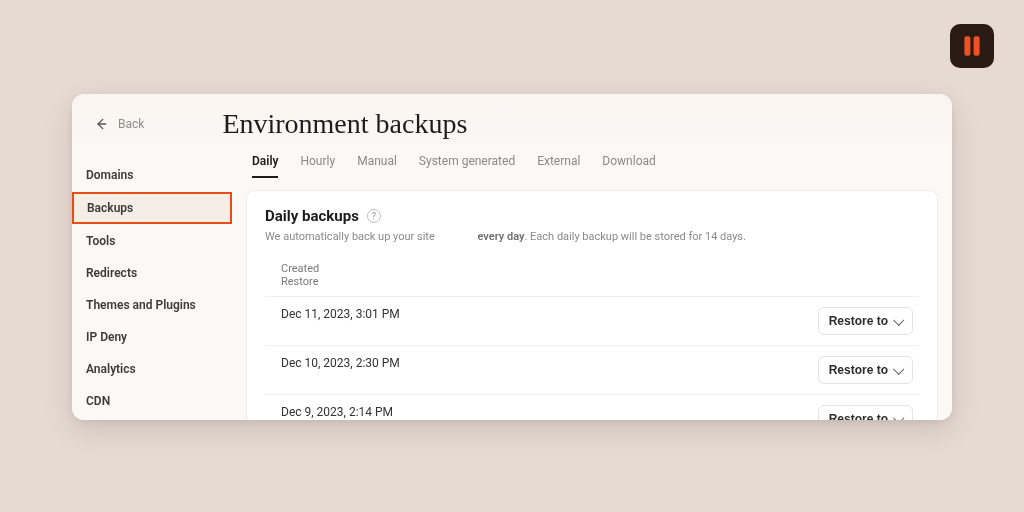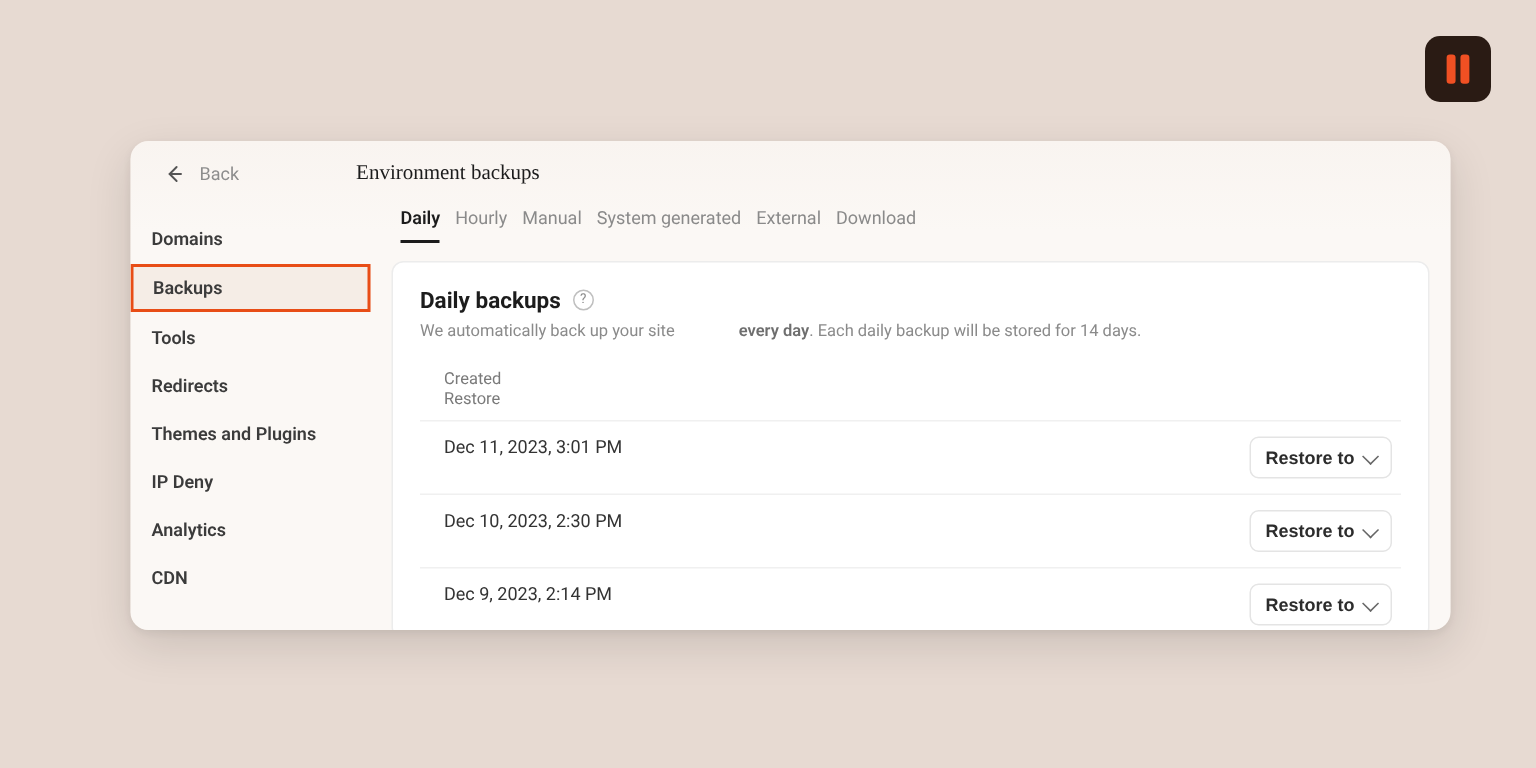--- a/index.html
+++ b/index.html
@@ -16,21 +16,21 @@
     width: 44px; height: 44px;
     background: #2a1b14;
     border-radius: 10px;
     display: flex;
     align-items: center;
     justify-content: center;
   }
   .logo-badge svg { width: 26px; height: 26px; }
   .panel {
     position: absolute;
-    left: 87px; top: 94px;
+    left: 72px; top: 94px;
     width: 880px; height: 326px;
     background: linear-gradient(180deg, #f9f4f0 0%, #fbf8f5 60px, #fbf8f5 100%);
     border-radius: 12px;
     box-shadow: 0 10px 30px rgba(0,0,0,0.12), 0 2px 6px rgba(0,0,0,0.06);
     overflow: hidden;
     display: flex;
     flex-direction: column;
   }
   .topbar {
     display: flex;
@@ -41,21 +41,21 @@
   .back-arrow {
     width: 14px; height: 14px;
     color: #555;
   }
   .back-label {
     font-size: 12px;
     color: #8d8d8d;
   }
   .page-title {
     font-family: Georgia, 'Times New Roman', serif;
-    font-size: 14px;
+    font-size: 28px;
     font-weight: 500;
     color: #1c1c1c;
     margin-left: 68px;
   }
   .body {
     display: flex;
     flex: 1;
     min-height: 0;
   }
   .sidebar {
@@ -77,21 +77,21 @@
     background: #f5ede6;
     padding: 5px 10px 5px 13px;
   }
   .content {
     flex: 1;
     padding-top: 4px;
     min-width: 0;
   }
   .tabs {
     display: flex;
-    gap: 10px;
+    gap: 22px;
     padding: 10px 20px 0 20px;
     font-size: 12px;
     color: #8a8a8a;
   }
   .tab {
     padding-bottom: 8px;
     cursor: pointer;
   }
   .tab.active {
     color: #1c1c1c;

